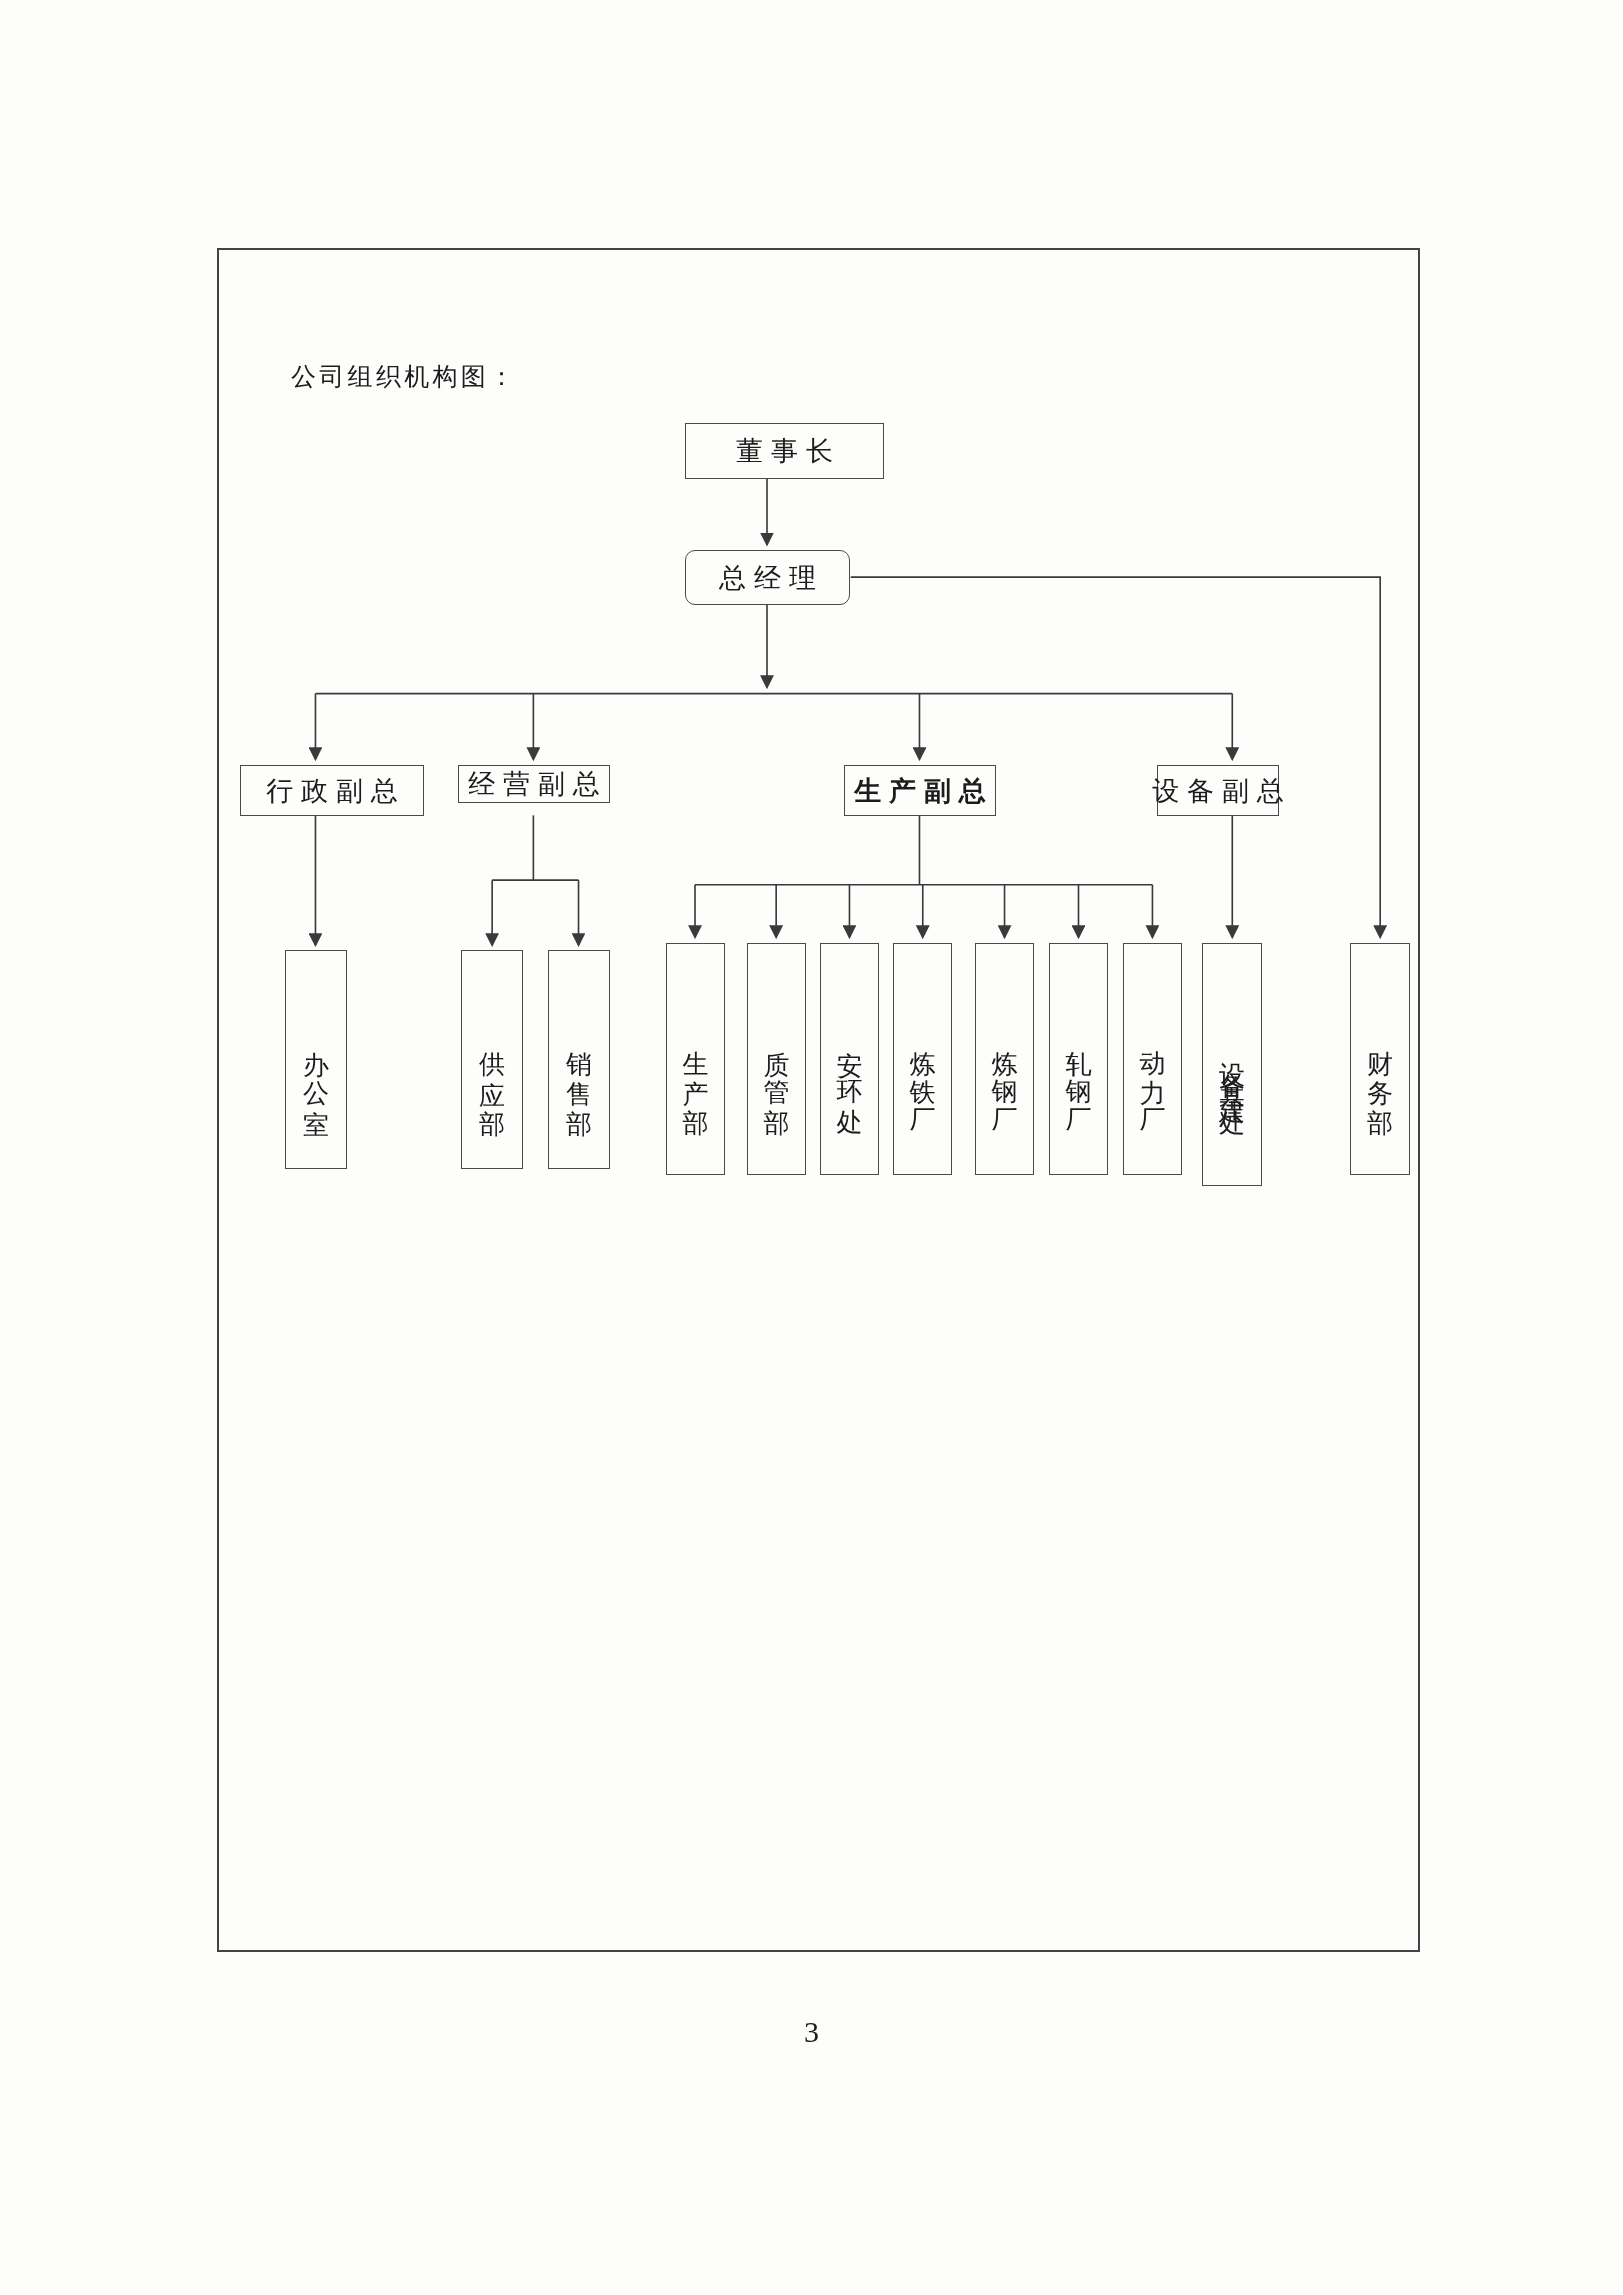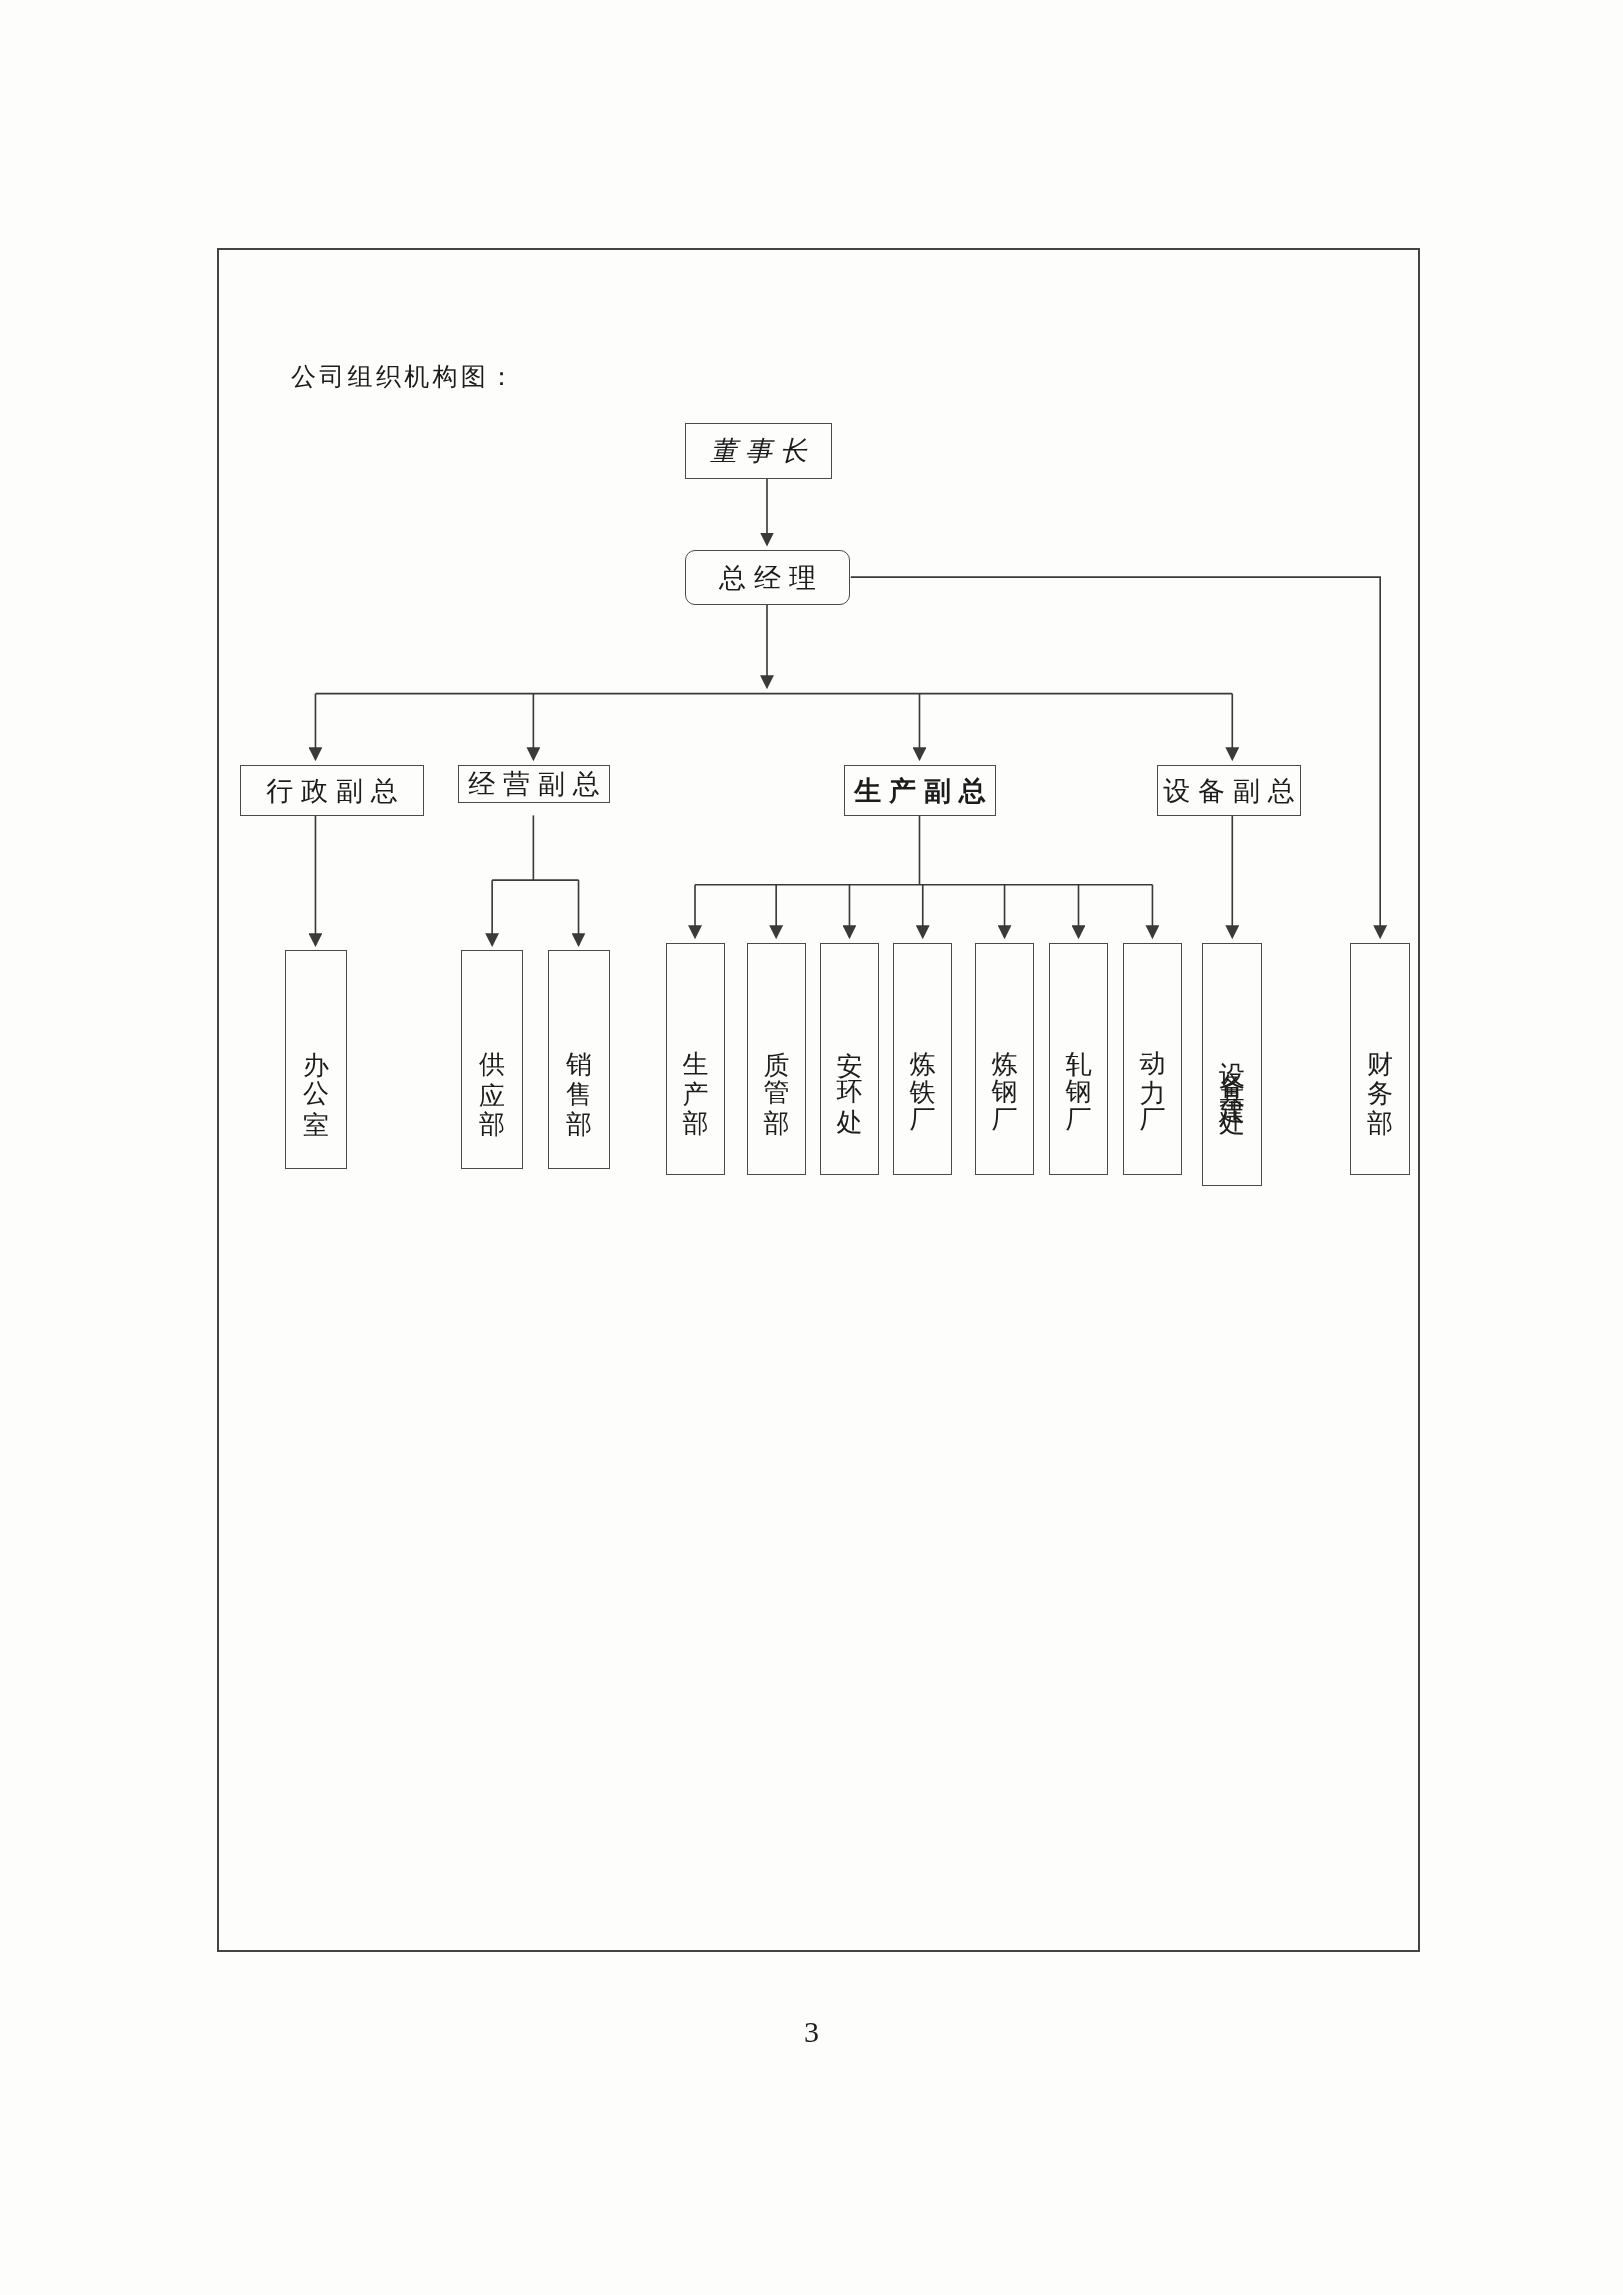--- a/index.html
+++ b/index.html
@@ -65,26 +65,26 @@
     letter-spacing: 29px;
     padding-top: 29px; 
     background: transparent;
   }
   .vbox.tight {
     letter-spacing: 11.8px;
     padding-top: 11.8px;
   }
 
   
-  .n-chairman   { left: 685px; top: 423px;  width: 147px; height: 56px; font-style: italic; }
+  .n-chairman   { left: 685px; top: 423px;  width: 199px; height: 56px; }
   .n-gm         { left: 685px; top: 550px;  width: 165px; height: 55px; border-radius: 10px; }
   .n-adminvp    { left: 240px;  top: 765px; width: 184px; height: 51px; }
   .n-opsvp      { left: 458px;  top: 765px; width: 152px; height: 38px; }
   .n-prodvp     { left: 844px; top: 765px; width: 152px; height: 51px; font-weight: bold; }
-  .n-equipvp    { left: 1157px; top: 765px; width: 144px; height: 51px; }
+  .n-equipvp    { left: 1157px; top: 765px; width: 122px; height: 51px; }
 
   .n-office     { left: 285px;  top: 950px; width: 62px;  height: 219px; }
   .n-supply     { left: 461px;  top: 950px; width: 62px;  height: 219px; }
   .n-sales      { left: 548px;  top: 950px; width: 62px;  height: 219px; }
   .n-proddept   { left: 666px; top: 943px; width: 59px;  height: 232px; }
   .n-quality    { left: 747px; top: 943px; width: 59px;  height: 232px; }
   .n-safety     { left: 820px; top: 943px; width: 59px;  height: 232px; }
   .n-iron       { left: 893px; top: 943px; width: 59px;  height: 232px; }
   .n-steel      { left: 975px; top: 943px; width: 59px;  height: 232px; }
   .n-rolling    { left: 1049px; top: 943px; width: 59px;  height: 232px; }

